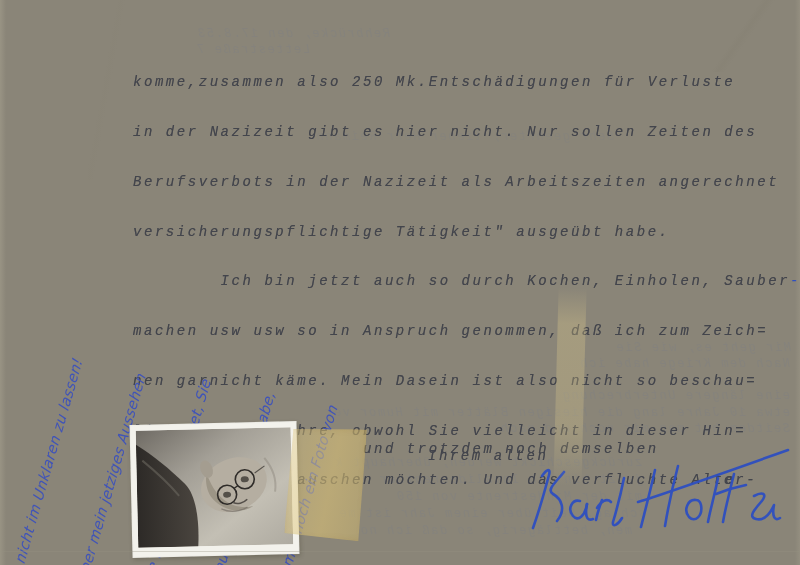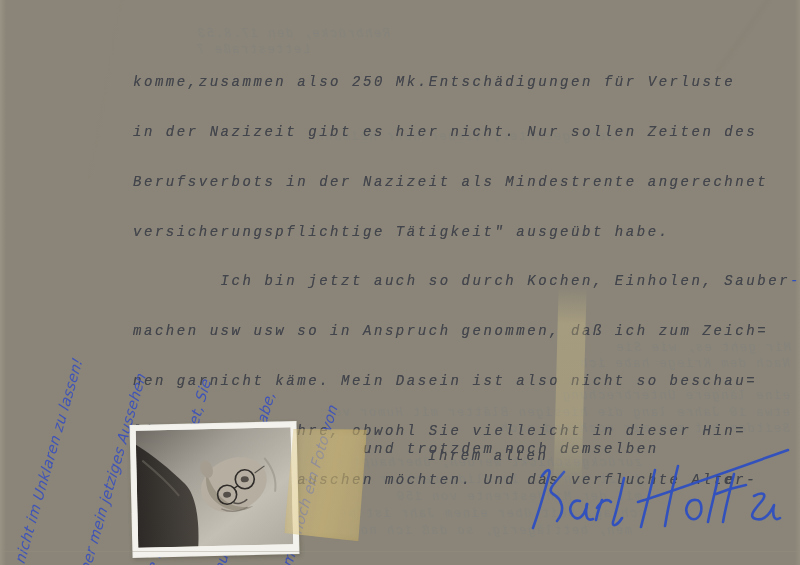--- a/index.html
+++ b/index.html
@@ -92,21 +92,21 @@
   <div class="bleed" style="left:448px;top:422px;width:342px;">Seitdem hat man mir noch und nach</div>
   <div class="bleed" style="left:332px;top:456px;width:310px;">zurückgeschickt werden, überhaupt k</div>
   <div class="bleed" style="left:356px;top:473px;width:286px;">jetzt bin ich Invalidenrentner</div>
   <div class="bleed" style="left:348px;top:490px;width:294px;">mit der Mindestrente von 150</div>
   <div class="bleed" style="left:330px;top:507px;width:316px;">schlag. Seit über einem Jahr ist me</div>
   <div class="bleed" style="left:330px;top:524px;width:302px;">men, bettlägerig, so daß ich no</div>
 
   <div class="letter">
     <div class="tl">komme,zusammen also 250 Mk.Entschädigungen für Verluste</div>
     <div class="tl">in der Nazizeit gibt es hier nicht. Nur sollen Zeiten des</div>
-    <div class="tl">Berufsverbots in der Nazizeit als Mindestrente angerechnet</div>
+    <div class="tl">Berufsverbots in der Nazizeit als Arbeitszeiten angerechnet</div>
     <div class="tl">versicherungspflichtige Tätigkeit" ausgeübt habe.</div>
     <div class="tl"><span>        Ich bin jetzt auch so durch Kochen, Einholen, Sauber</span><span class="blue-ink">-</span></div>
     <div class="tl">machen usw usw so in Anspruch genommen, daß ich zum Zeich=</div>
     <div class="tl">nen garnicht käme. Mein Dasein ist also nicht so beschau=</div>
     <div class="tl">lich  wie das Ihre, obwohl Sie vielleicht in dieser Hin=</div>
     <div class="tl"><span>sicht mit mir tauschen möchten. Und das verfluchte Alt</span><span class="overtype">e</span><span>r-</span></div>
     
     
     
     

